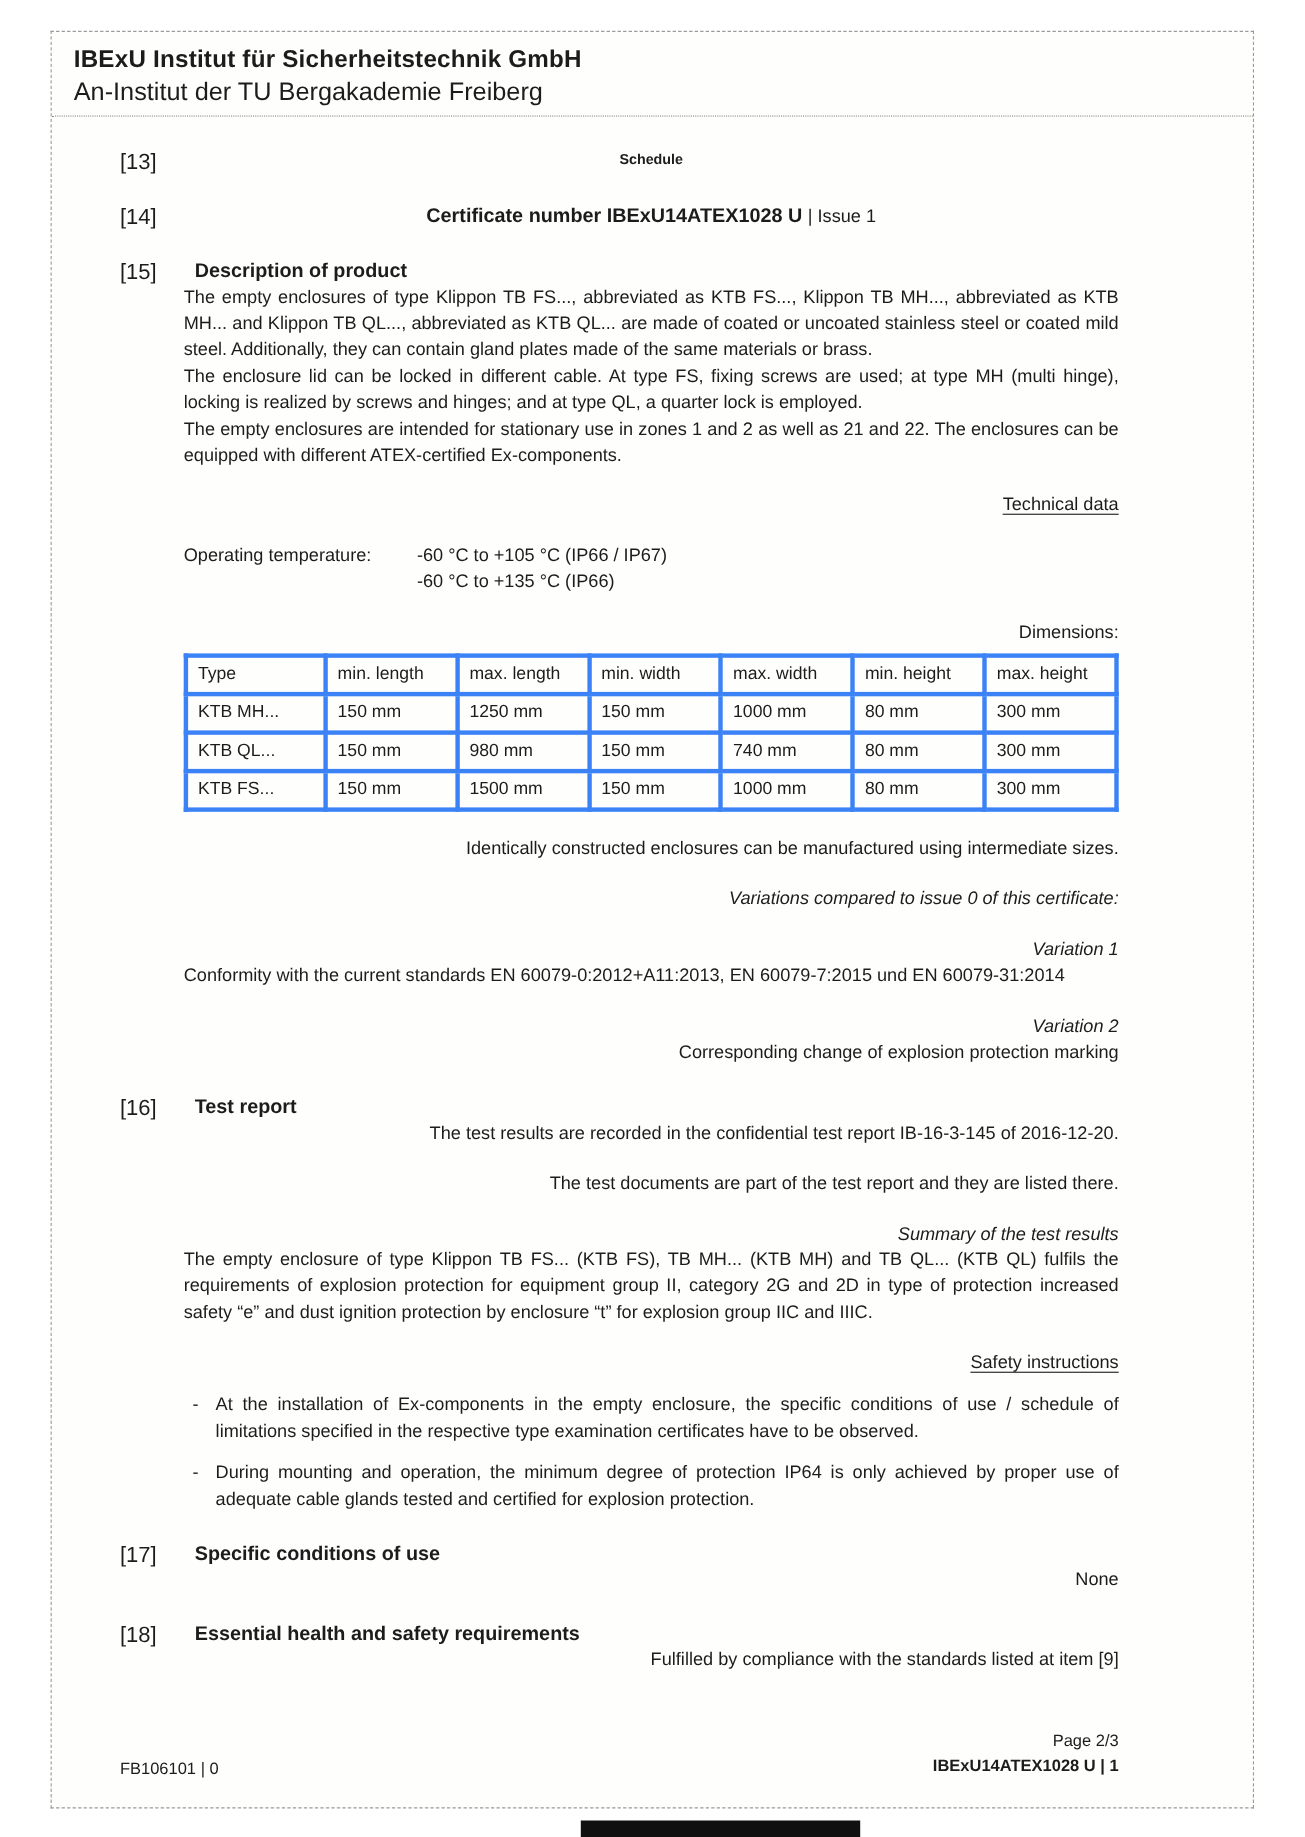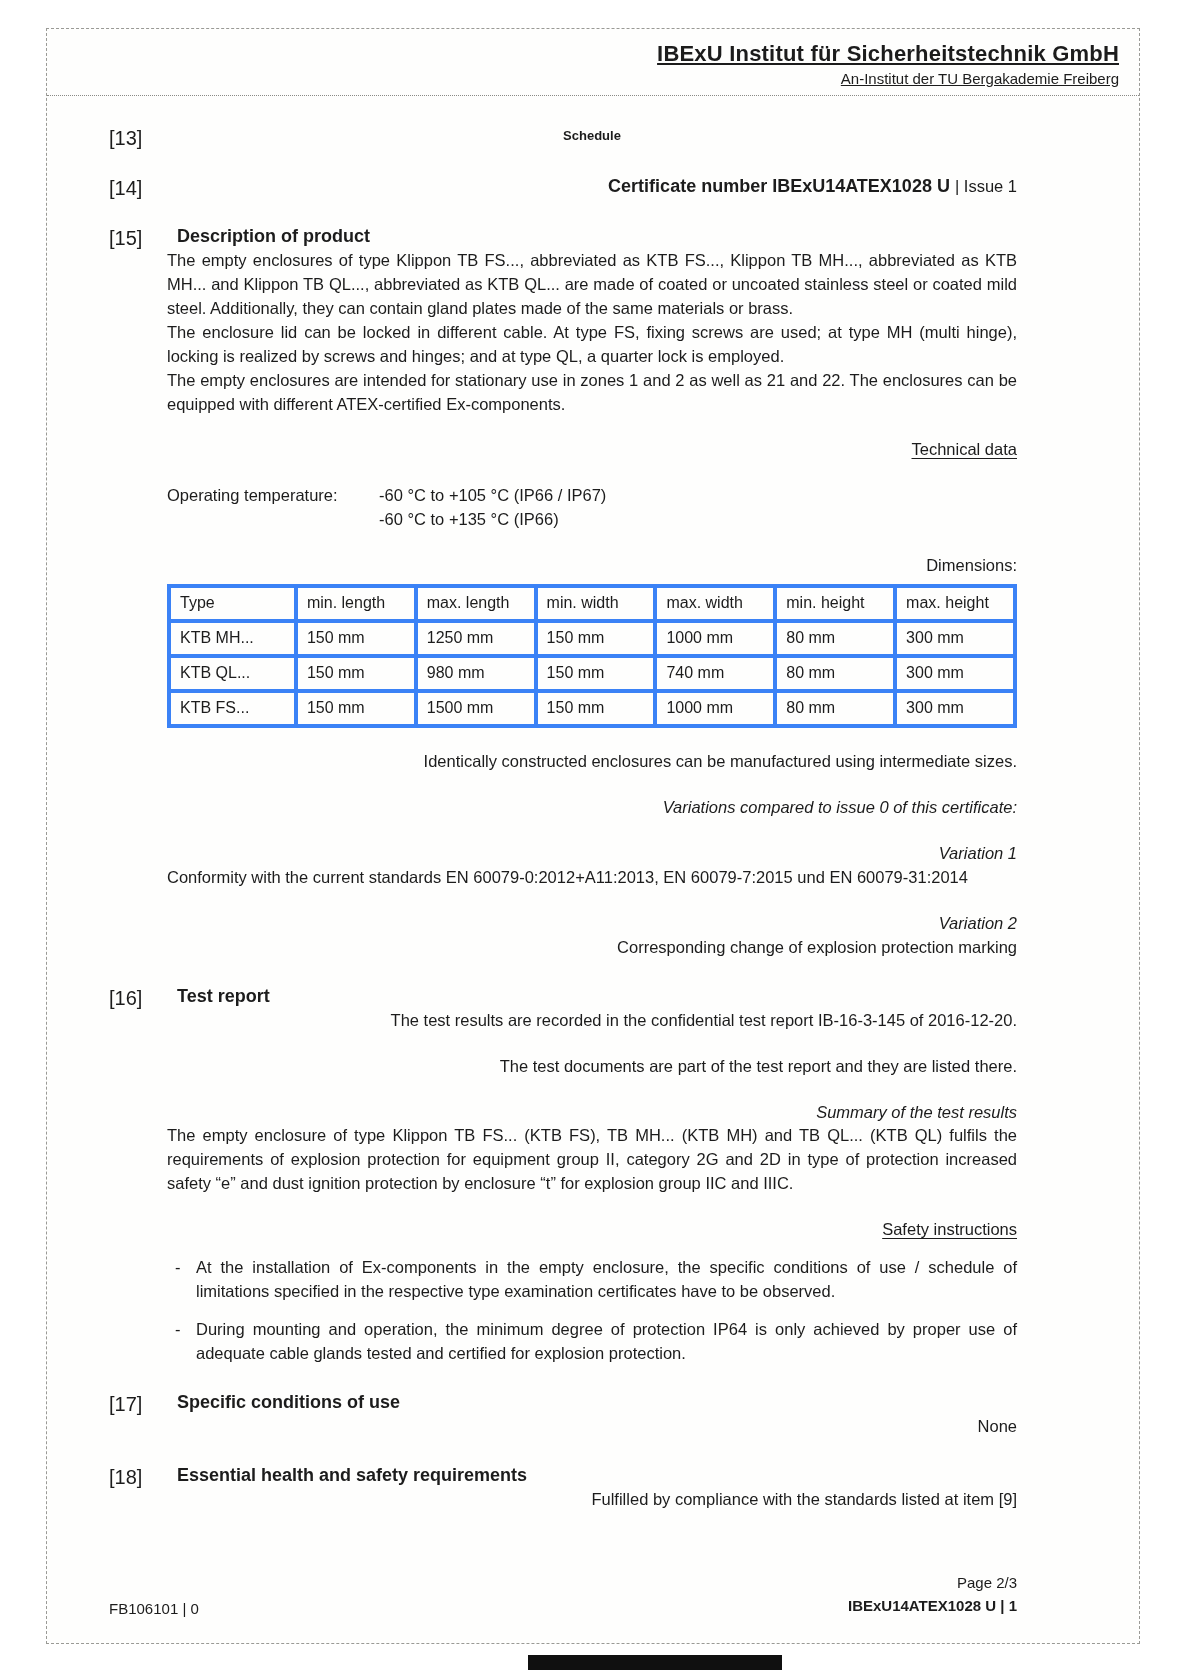--- a/index.html
+++ b/index.html
@@ -14,36 +14,35 @@
   .sheet {
     position: absolute;
     left: 46px; top: 28px;
     width: 1094px; height: 1616px;
     border: 1px dashed #9a9a96;
     background: #fefefd;
   }
 
   .doc-header {
     padding: 12px 20px 8px 20px;
-    text-align: right;
+    text-align: left;
     border-bottom: 1px dotted #8a8a86;
-    text-decoration: underline;
   }
   .doc-title { font-size: 22px; font-weight: bold; letter-spacing: 0.2px; }
-  .doc-subtitle { font-size: 15px; margin-top: 3px; }
+  .doc-subtitle { font-size: 23px; margin-top: 3px; }
 
   .main { padding: 16px 122px 0 62px; }
 
   .item { display: grid; grid-template-columns: 58px 1fr; margin-top: 26px; }
   .item-num { font-size: 20px; padding-top: 1px; }
   .item-body { min-width: 0; }
 
   .centered-heading { text-align: center; }
   .h-schedule { font-size: 13px; font-weight: bold; }
-  .h-cert { font-size: 18px; font-weight: bold; text-align: right; }
+  .h-cert { font-size: 18px; font-weight: bold; }
   .h-cert .issue { font-size: 16.5px; font-weight: normal; }
 
   .sec-title { font-size: 18px; font-weight: bold; margin-bottom: 2px; margin-left: 10px; }
   p.body-text {
     font-size: 16.5px; line-height: 1.45;
     text-align: justify;
   }
   p.body-text.nj { text-align: right; }
   .gap { height: 22px; }
 

